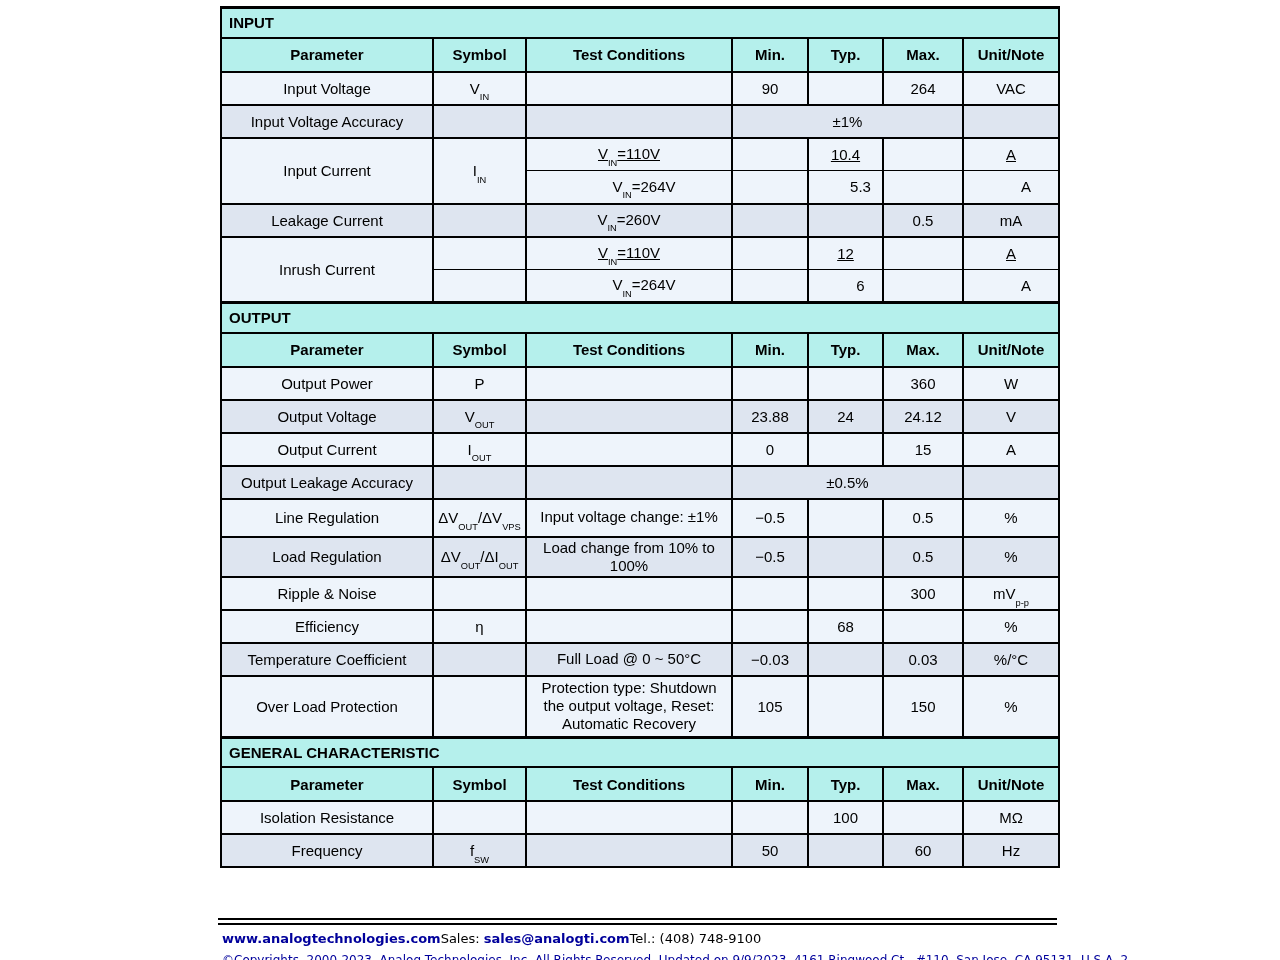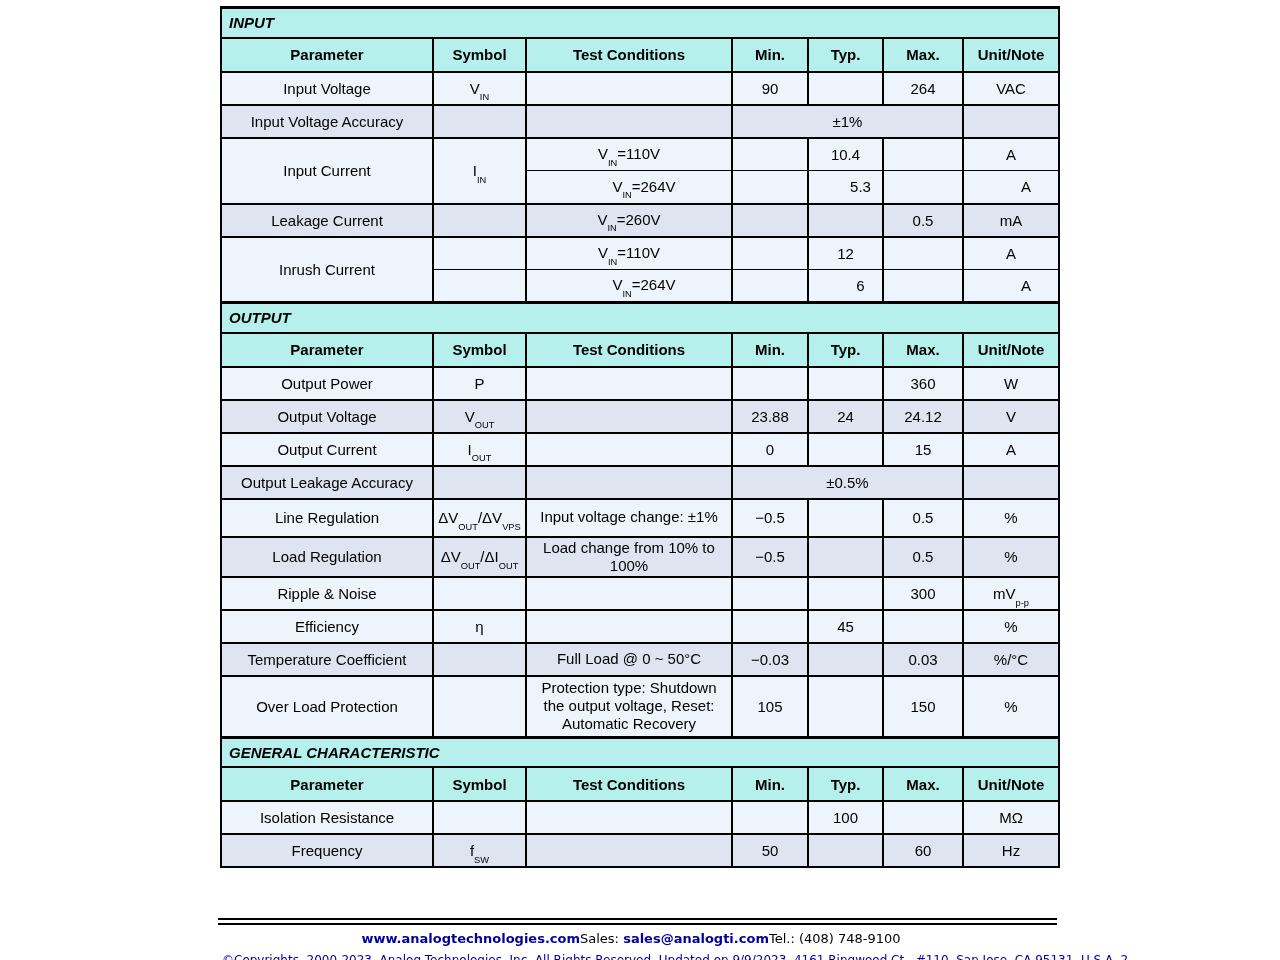--- a/index.html
+++ b/index.html
@@ -8,45 +8,45 @@
     position:relative; font-family:"Liberation Sans", sans-serif; color:#000;
   }
   .page { position:absolute; left:220px; top:6px; width:840px; }
   .doc-title { font-size:15px; font-weight:bold; margin:2px 0 15px 2px; }
 
   table.spec { border-collapse:collapse; table-layout:fixed; width:838px; }
   table.spec td {
     border:2px solid #000; text-align:center; vertical-align:middle;
     font-size:15px; padding:1px 2px; overflow:hidden;
   }
-  tr.section { height:30px;font-style:italic; }
+  tr.section { height:30px; }
   tr.section td {
     background:var(--section_bg); font-weight:bold; text-align:left;
     padding-left:7px; border-top-width:3px;
   }
   tr.cols { height:34px; }
   tr.cols td { background:var(--section_bg); font-weight:bold; }
   tr.data { height:33px; }
   tr.h38 { height:38px;padding-left:48px; }
   tr.h61 { height:61px; }
   tr.light td { background:var(--row_light); }
   tr.dark td  { background:var(--row_dark); }
-  tr.presub td:not([rowspan]) { border-bottom-width:1px; }
+  tr.presub td:not([rowspan]) { border-bottom-width:1px;text-decoration:underline; }
   tr.subrow td { border-top-width:1px;padding-left:32px; }
   td.sym-small { font-size:12.5px; padding:0; }
   td.cond { line-height:1.22; }
   sub { font-size:62%; position:relative; top:0.28em; line-height:0; }
 
   .footer-rule {
     position:absolute; left:218px; top:918px; width:839px; height:3px;
     border-top:2px solid #000; border-bottom:2px solid #000;
   }
   .footer-line {
     position:absolute; left:222px; top:931px; width:818px;
-    display:flex; justify-content:center; align-items:baseline;
+    display:flex; justify-content:flex-start; align-items:baseline;
     font-family:"DejaVu Sans", sans-serif; font-size:13px; white-space:nowrap;
   }
   .footer-line .lnk { color:var(--link); font-weight:bold; text-decoration:none; }
   .copyright {
     position:absolute; left:222px; top:953px; white-space:nowrap;
     font-family:"DejaVu Sans", sans-serif; font-size:12px; color:var(--link);
   }
 </style>
 </head>
 <body>
@@ -207,21 +207,21 @@
       <td></td>
       <td></td>
       <td>300</td>
       <td><span>mV</span><sub>p-p</sub></td>
     </tr>
     <tr class="data light">
       <td>Efficiency</td>
       <td>η</td>
       <td class="cond"></td>
       <td></td>
-      <td>45</td>
+      <td>68</td>
       <td></td>
       <td>%</td>
     </tr>
     <tr class="data dark">
       <td>Temperature Coefficient</td>
       <td></td>
       <td class="cond">Full Load @ 0 ~ 50°C</td>
       <td>−0.03</td>
       <td></td>
       <td>0.03</td>

